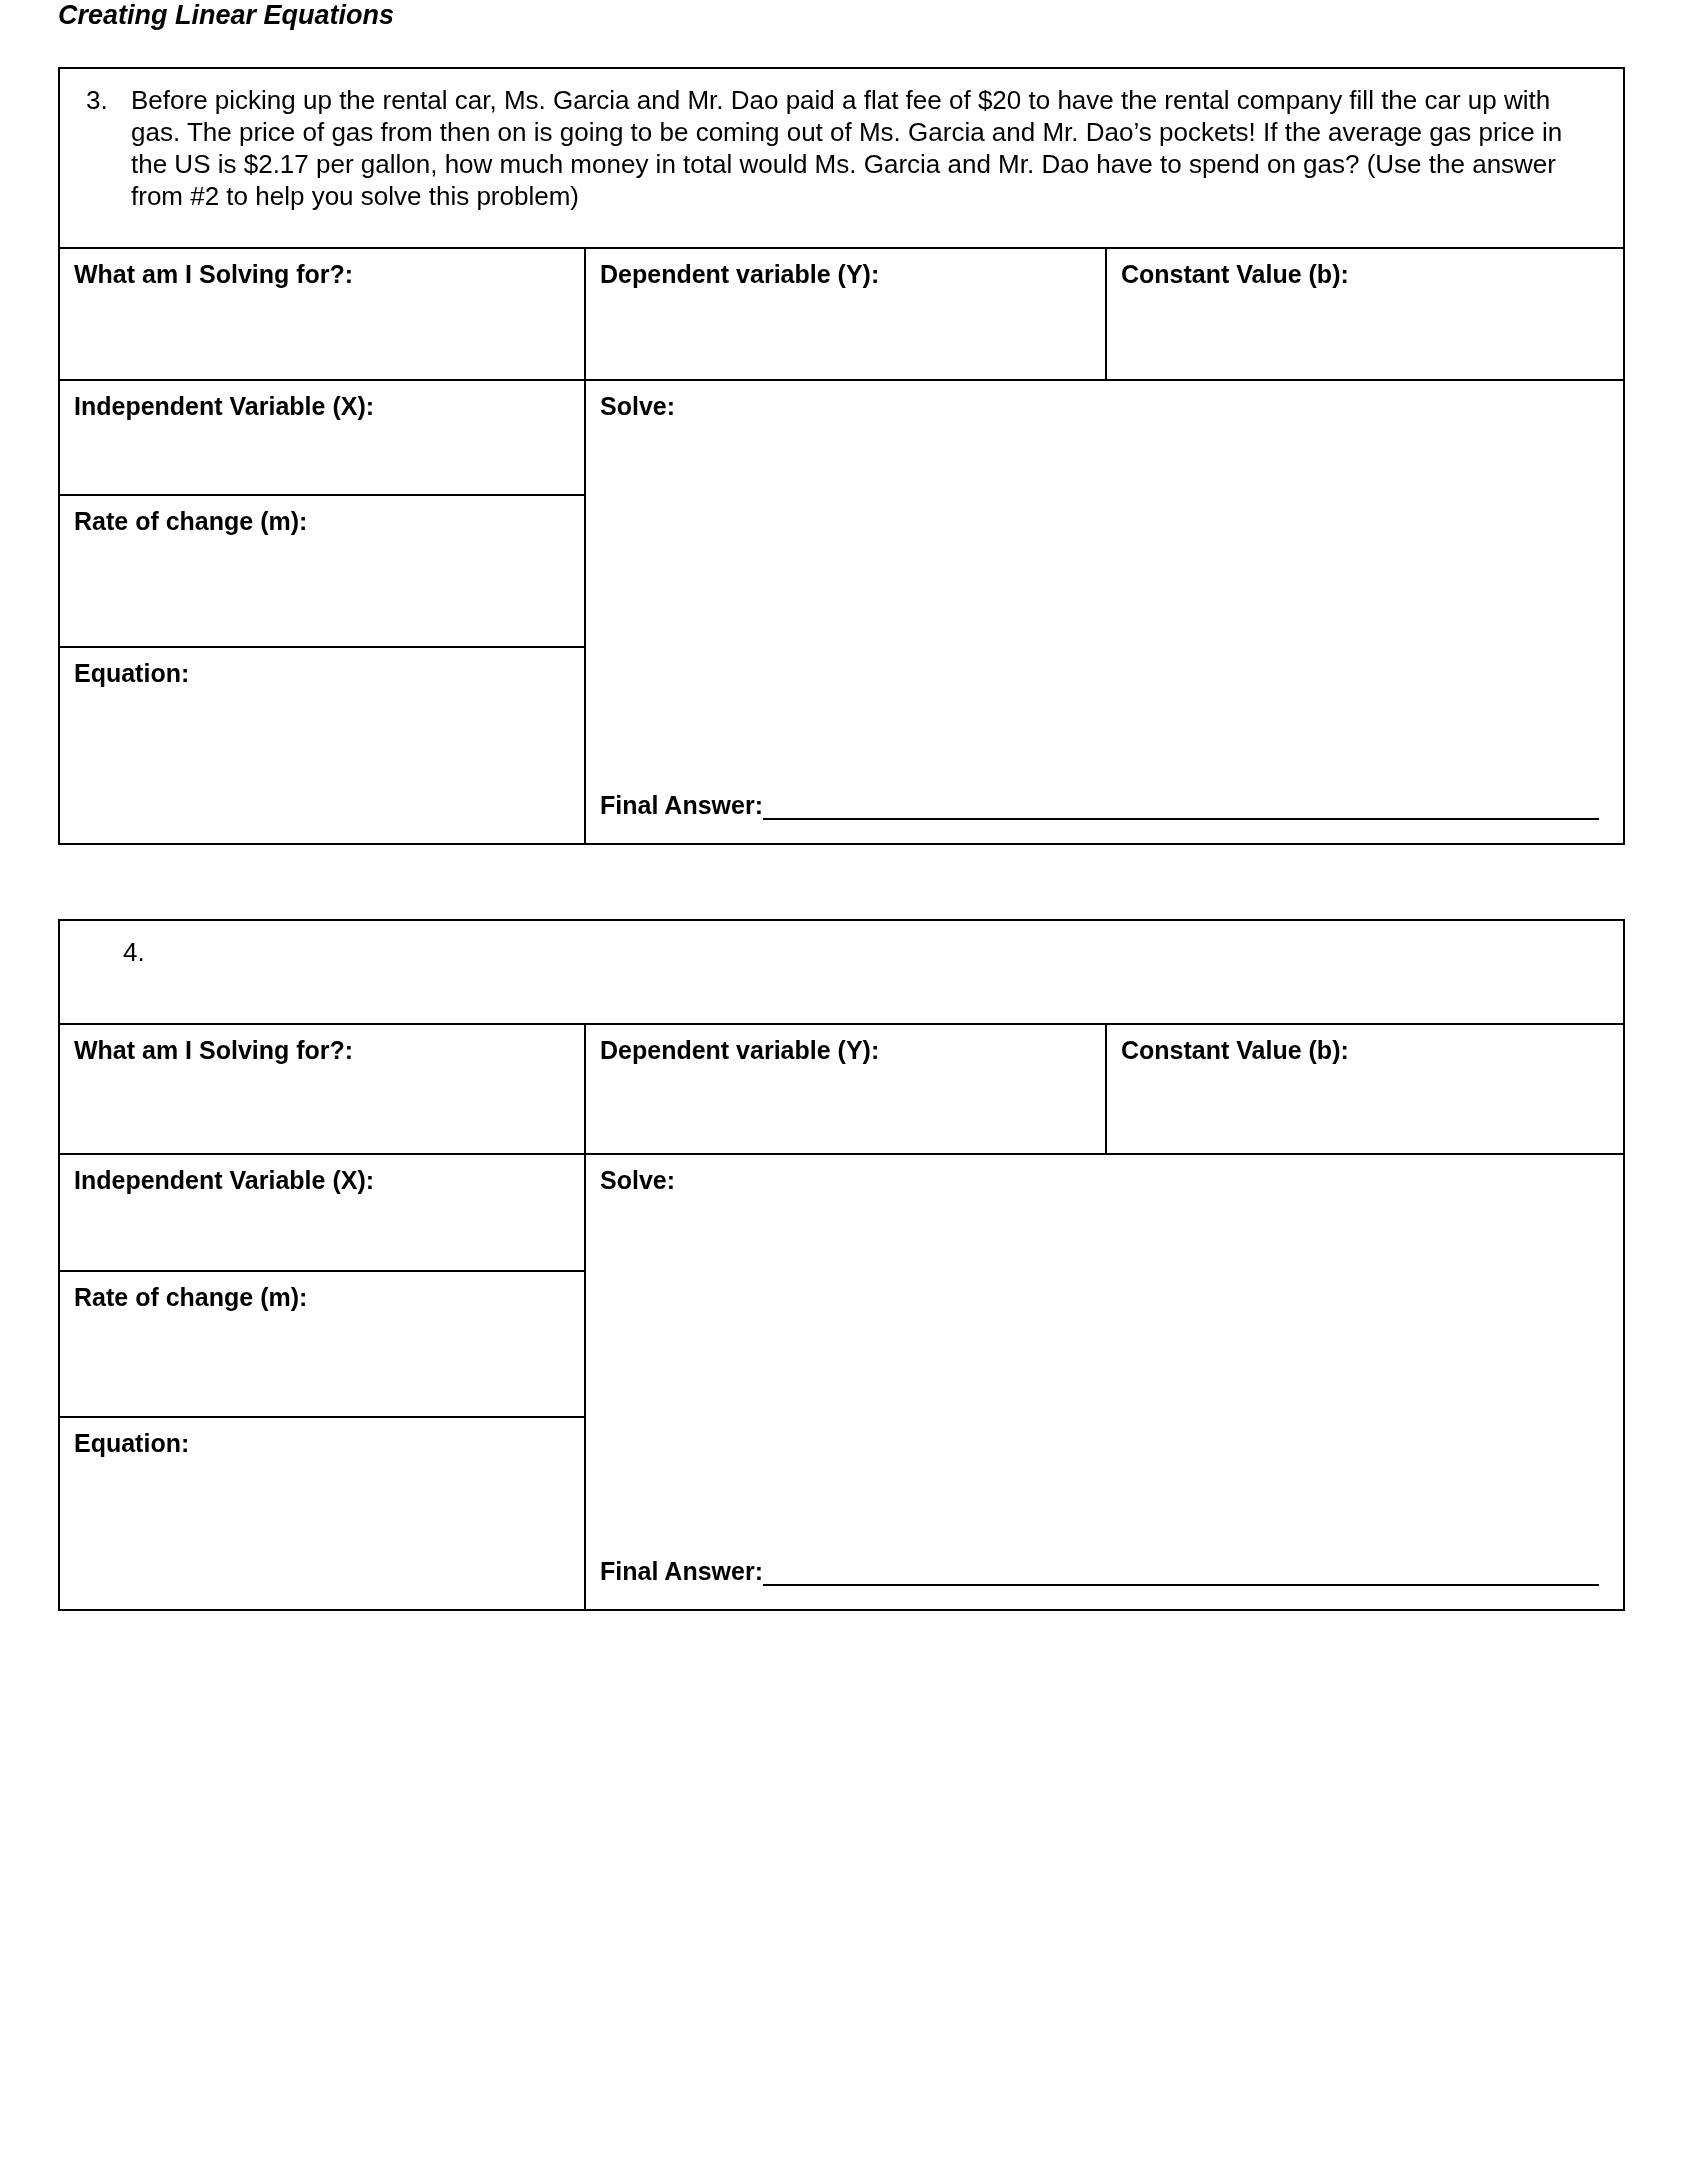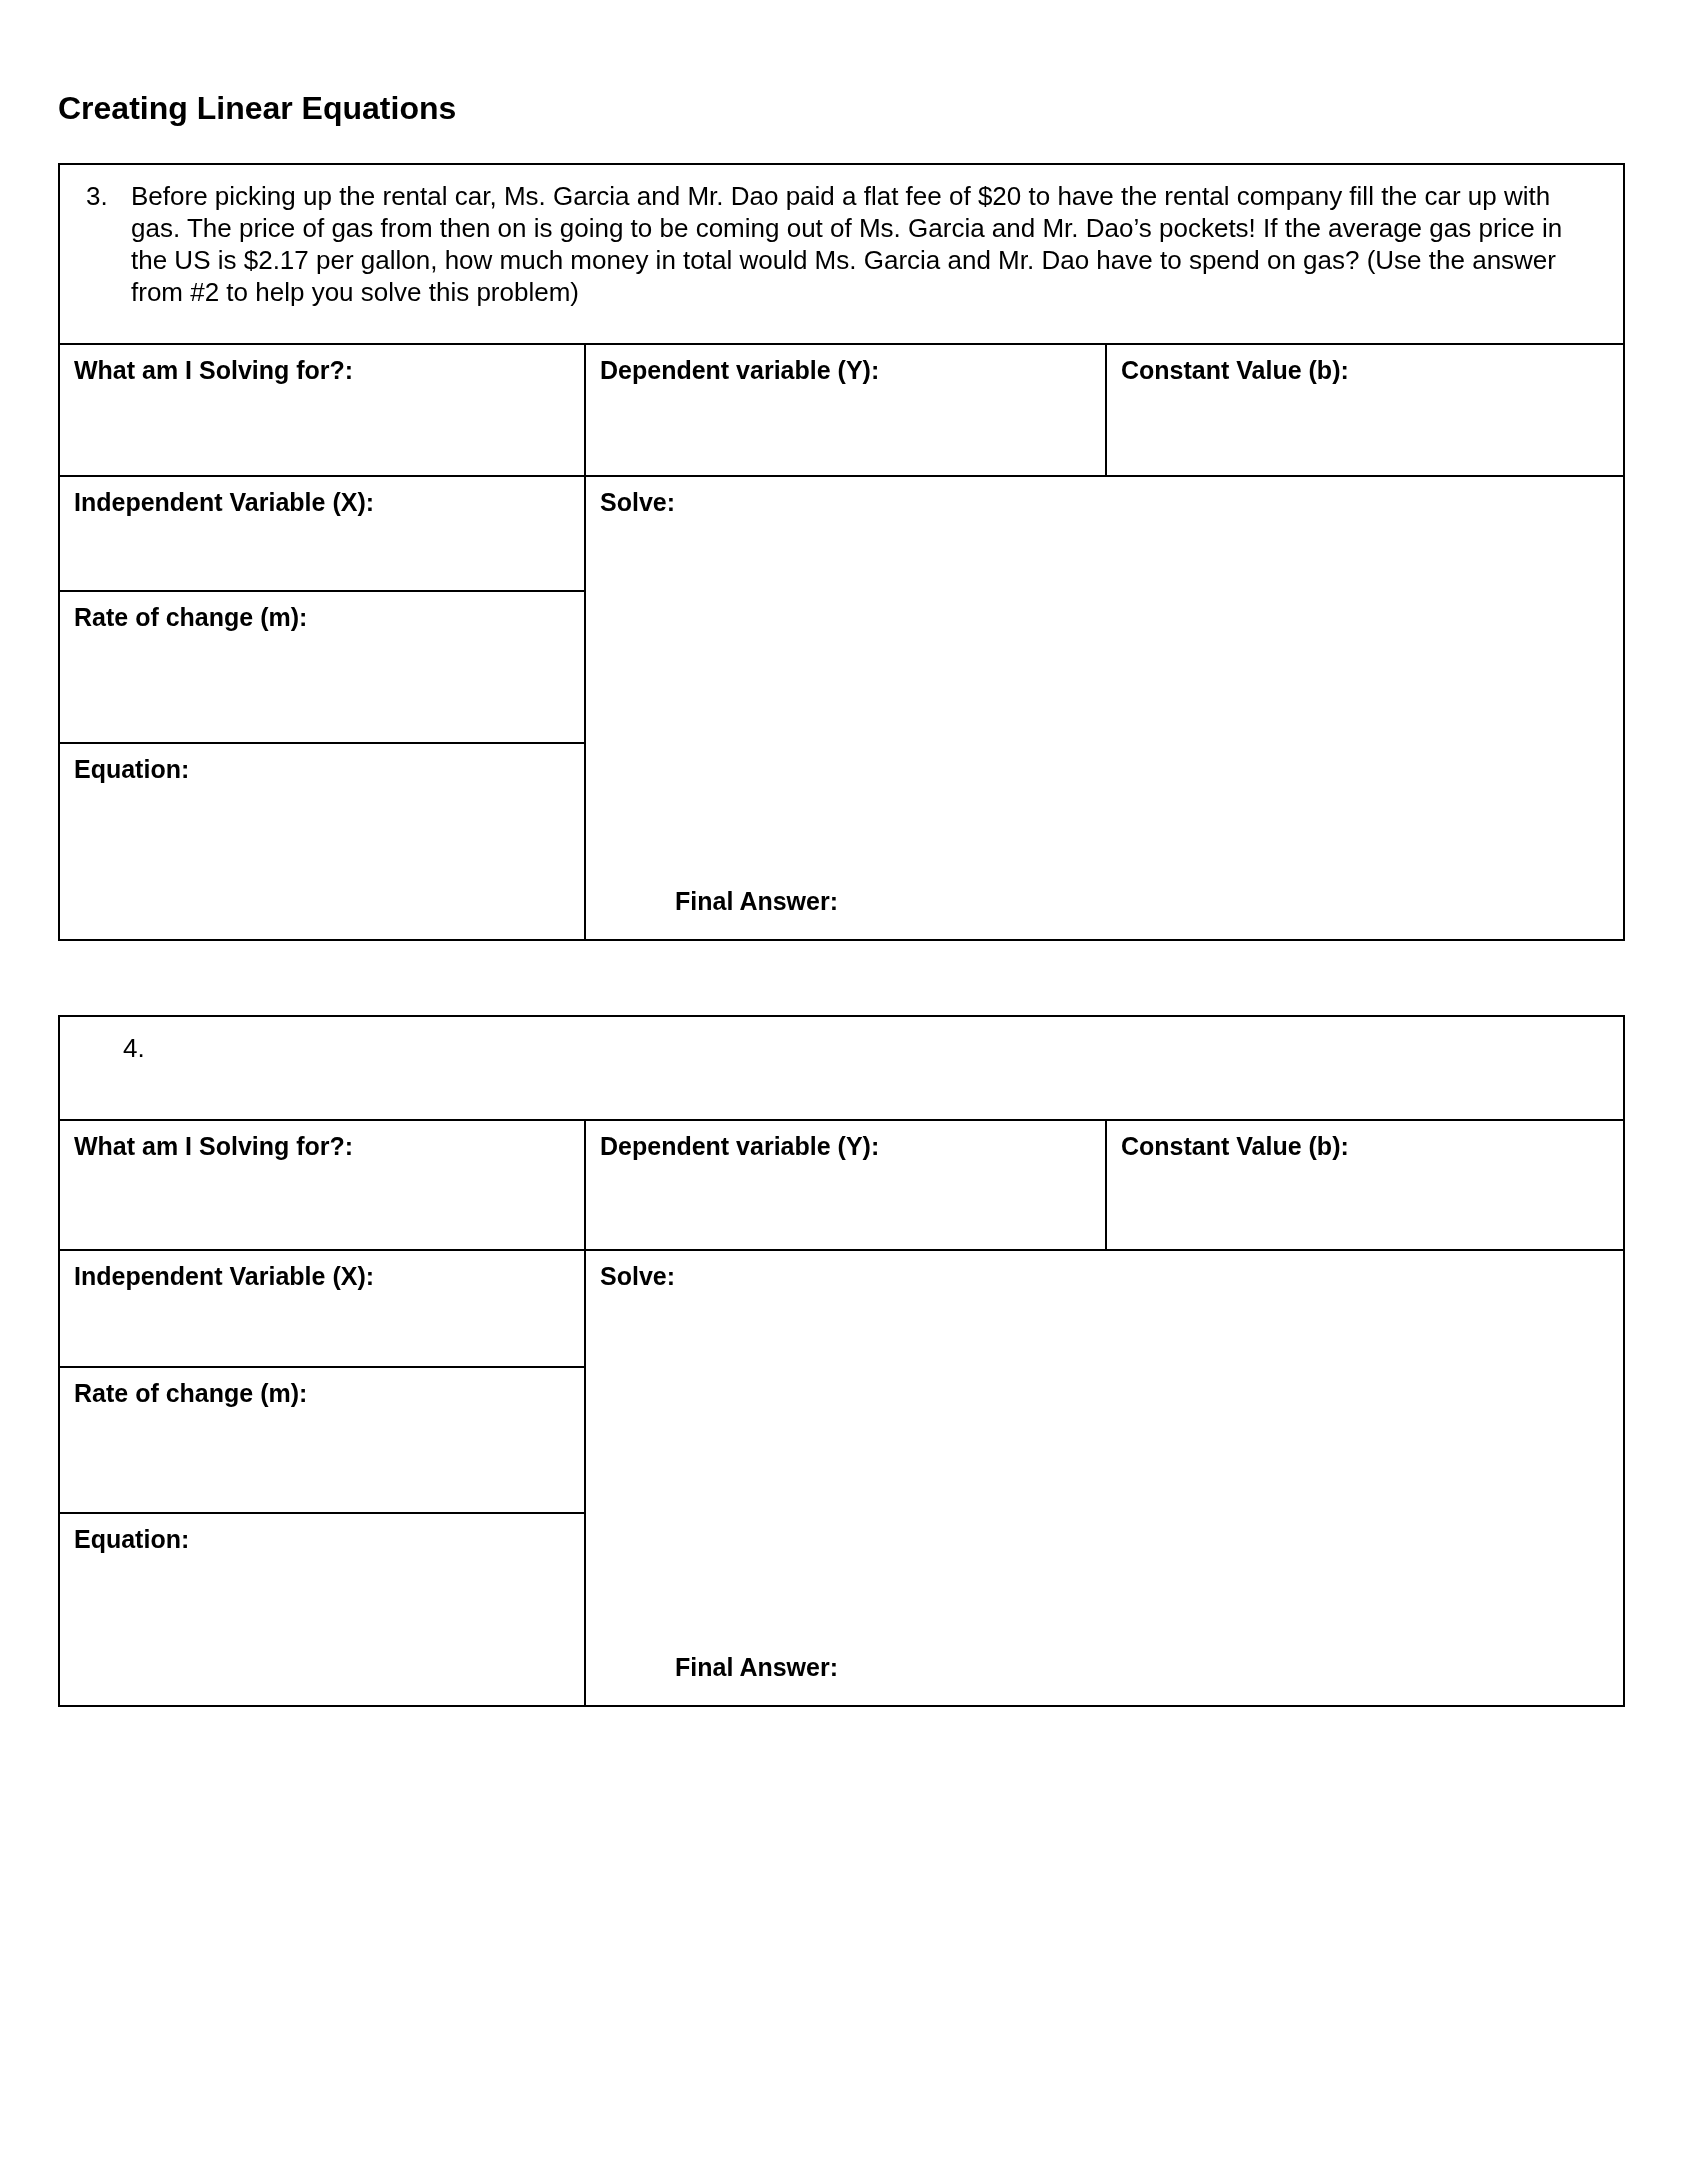--- a/index.html
+++ b/index.html
@@ -7,23 +7,23 @@
   body {
     width: 1683px;
     height: 2176px;
     font-family: "Liberation Sans", sans-serif;
     color: #000;
     position: relative;
   }
   .page { padding: 0 58px; }
 
   .title {
-    margin-top: 90px;
-    font-size: 32px;
+    font-size: 27px;
     font-weight: bold;
+    font-style: italic;
   }
 
   .instruction {
     margin-top: 98px;
     font-size: 26px;
     font-weight: bold;
   }
   .instruction .em {
     font-style: italic;
     text-decoration: underline;
@@ -71,21 +71,21 @@
   .p3 .c-ind  { height: 113px; }
   .p3 .c-rate { height: 152px; }
   .p3 .c-eq   { height: 197px; }
   .p4 .c-ind  { height: 115px; }
   .p4 .c-rate { height: 146px; }
   .p4 .c-eq   { height: 193px; }
 
   .solve {
     flex: 1;
     display: flex;
-    flex-direction: row;
+    flex-direction: column;
     padding: 11.3px 21px 22.6px 14px;
     font-size: 25px;
     font-weight: bold;
   }
   .final {
     margin-top: auto;
     display: flex;
     align-items: flex-end;
   }
   .final .fa-label { flex: none; }

